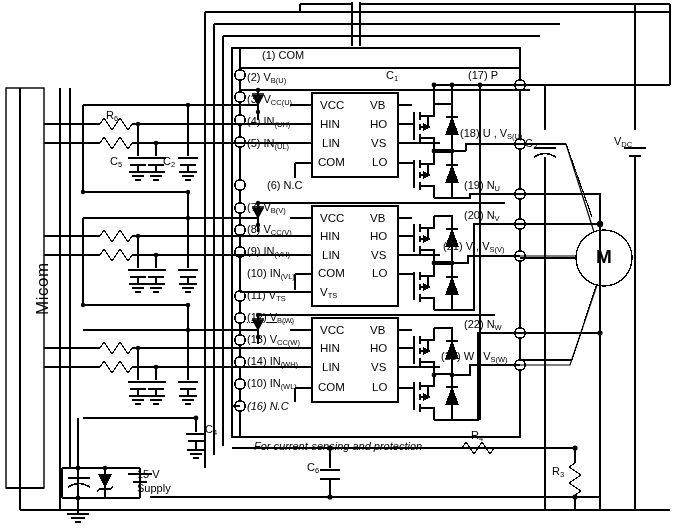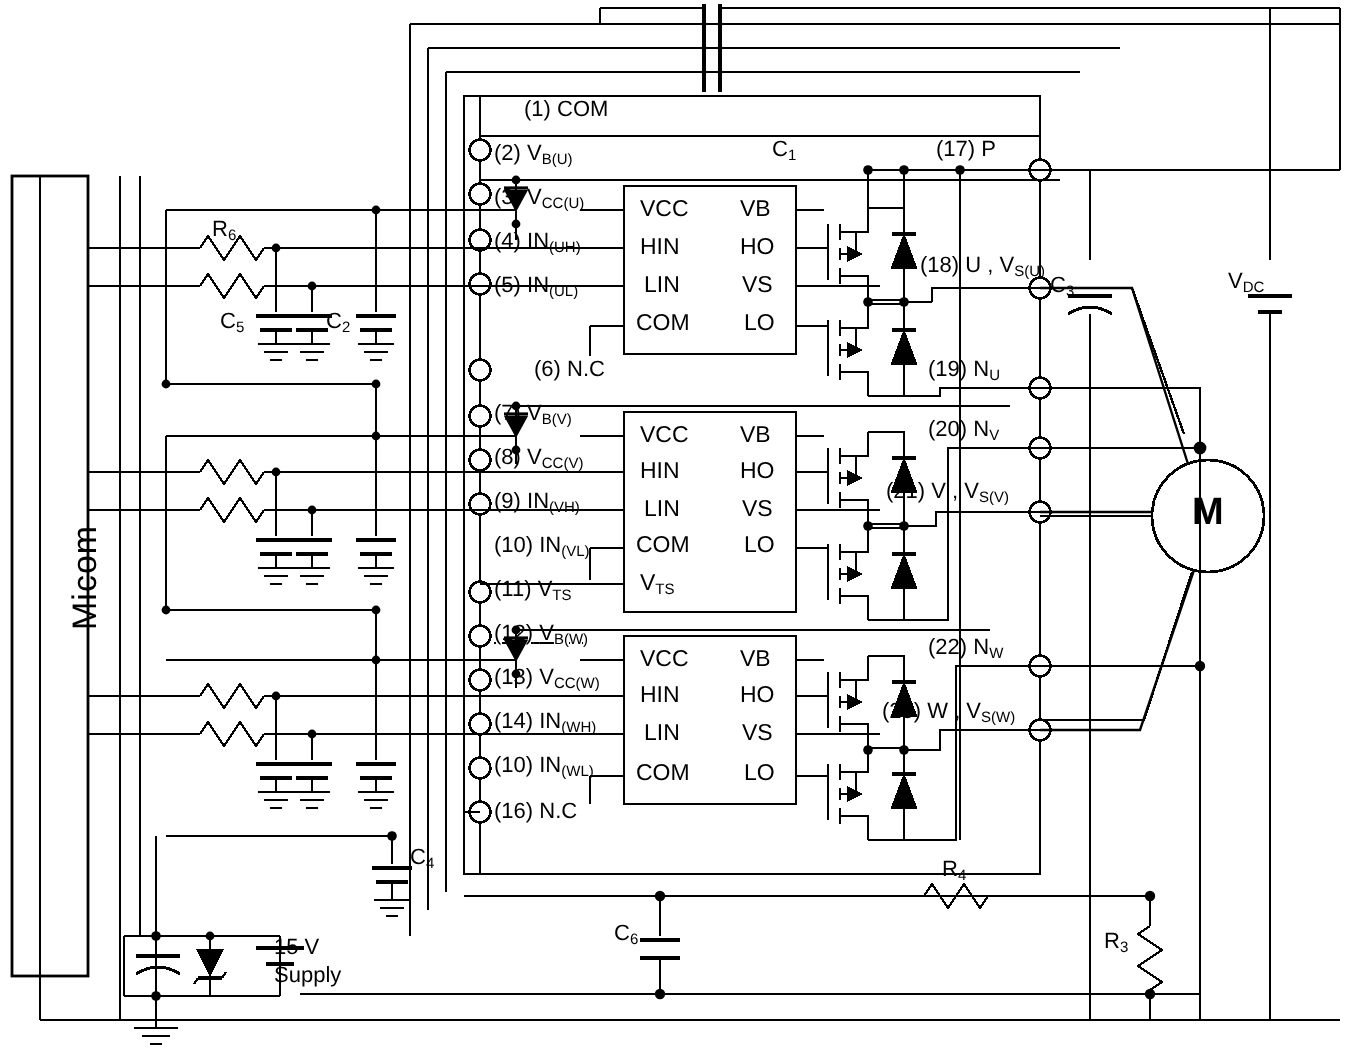--- a/index.html
+++ b/index.html
@@ -546,21 +546,21 @@
 <div class="lbl" style="left:247px;top:290px;">
   <span>(11)</span> <span>V</span><sub>TS</sub></div>
 <div class="lbl" style="left:247px;top:312px;text-decoration:underline;">
   <span>(12)</span> <span>V</span><sub>B(W)</sub></div>
 <div class="lbl" style="left:247px;top:334px;">
   <span>(13)</span> <span>V</span><sub>CC(W)</sub></div>
 <div class="lbl" style="left:247px;top:356px;">
   <span>(14)</span> <span>IN</span><sub>(WH)</sub></div>
 <div class="lbl" style="left:247px;top:378px;">
   <span>(10)</span> <span>IN</span><sub>(WL)</sub></div>
-<div class="lbl" style="left:247px;top:401px;">
+<div class="lbl" style="left:247px;top:401px;font-style:italic;">
   <span>(16)</span> <span>N.C</span></div>
 
 <div class="lbl" style="left:468px;top:70px;">
   <span>(17)</span> <span>P</span></div>
 <div class="lbl" style="left:443px;top:128px;margin-left:17px;">
   <span>(18)</span> <span>U , V</span><sub>S(U)</sub></div>
 <div class="lbl" style="left:464px;top:180px;">
   <span>(19)</span> <span>N</span><sub>U</sub></div>
 <div class="lbl" style="left:464px;top:210px;">
   <span>(20)</span> <span>N</span><sub>V</sub></div>
@@ -616,19 +616,21 @@
 <div class="lbl" style="left:552px;top:466px;">
   <span>R</span><sub>3</sub></div>
 <div class="lbl" style="left:525px;top:138px;">
   <span>C</span><sub>3</sub></div>
 <div class="lbl" style="left:614px;top:136px;">
   <span>V</span><sub>DC</sub></div>
 
 <div class="mot" style="left:596px;top:246px;">
   <span>M</span></div>
 
+<div class="lbl ital" style="left:254px;top:441px;">
+  <span>For current-sensing and protection</span></div>
 
 <div class="lbl" style="left:137px;top:467px;line-height:14px;">
   <div>15 V</div>
   <div>Supply</div>
 </div>
 
 </div>
 
 </body></html>

